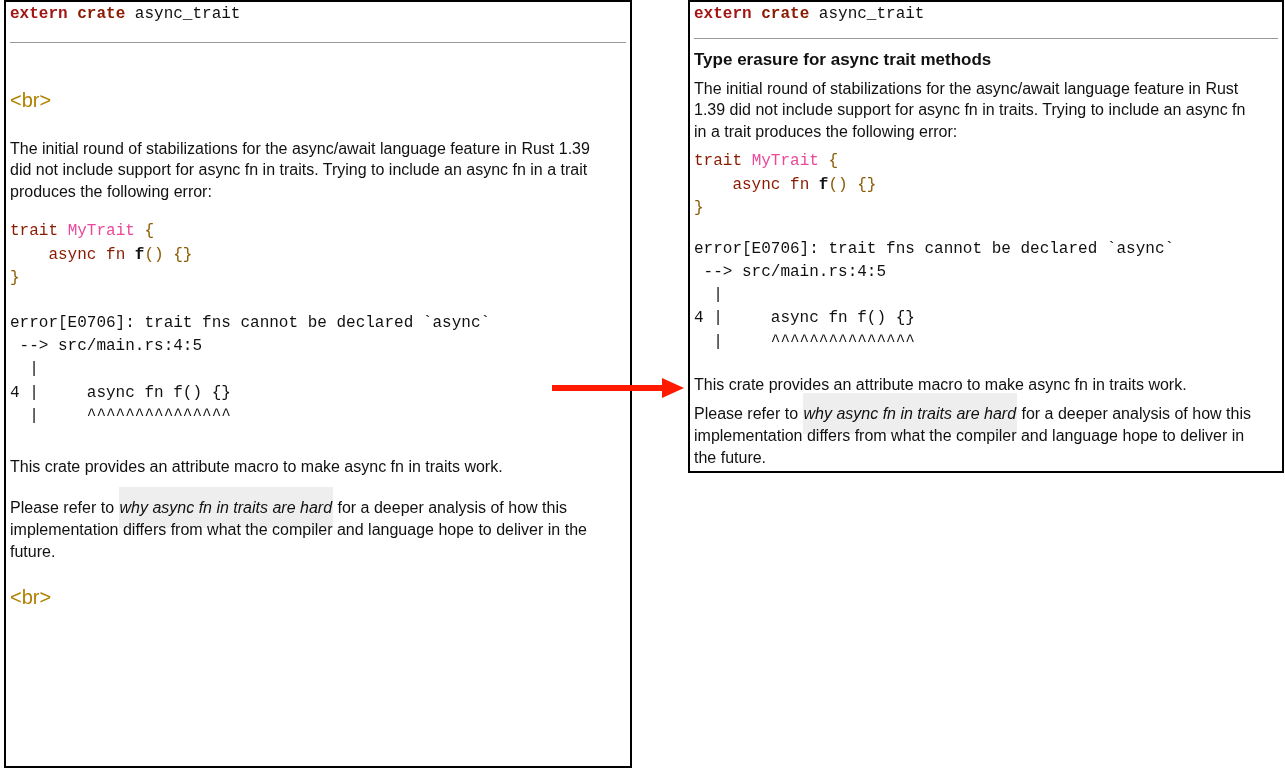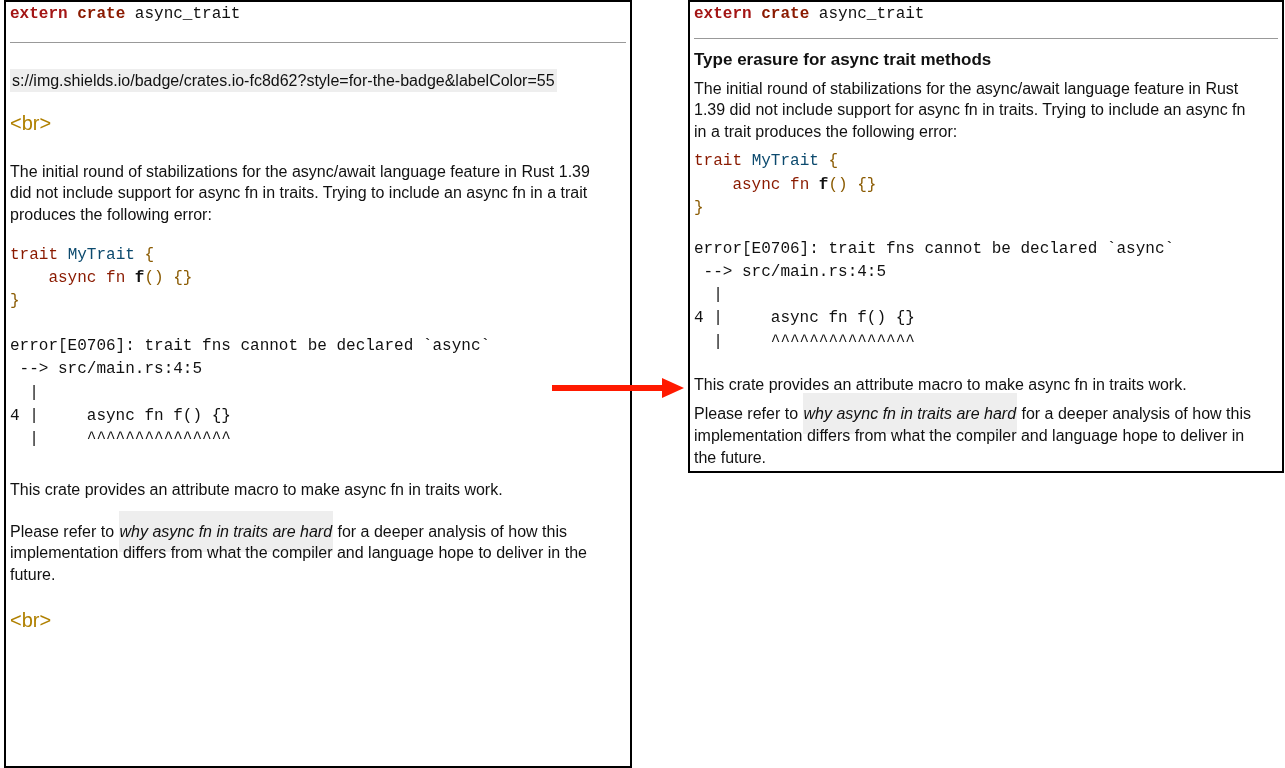--- a/index.html
+++ b/index.html
@@ -102,21 +102,21 @@
   .para { margin: 6px 16px 8px 0; }
 
   .codeblock {
     font-family: "SFMono-Regular", Consolas, "Liberation Mono", Menlo, monospace;
     font-size: 16px;
     white-space: pre;
     line-height: 1.45;
     margin: 4px 0 8px 0;
   }
   .tok-kw   { color: #8a1a00; font-weight: 400; }
-  .tok-type { color: #0c4a6e; }
+  .tok-type { color: #ec4899; }
   .tok-fn   { font-weight: 700; color: #111; }
   .tok-punc { color: #8a5a00; }
 
   .linklike {
     font-style: italic;
     background: #eee;
     padding: 12px 1px;
   }
 </style>
 </head>
@@ -127,21 +127,20 @@
   <div class="panel left">
     <div class="panel-inner">
 
       <div class="code-head"><span class="rust-kw">extern</span> <span class="rust-kw2">crate</span> <span class="rust-ident">async_trait</span></div>
 
       <hr>
 
       <div style="height:8px"></div>
 
       <div class="badges">
-        <span class="line">s://img.shields.io/badge/crates.io-fc8d62?style=for-the-badge&amp;labelColor=55</span>
       </div>
 
       <div style="height:18px"></div>
 
       <div class="tag-angle">&lt;br&gt;</div>
 
 
       <div style="height:18px"></div>
 
       <div class="para" style="max-width:600px">The initial round of stabilizations for the async/await language feature in Rust 1.39 did not include support for async fn in traits. Trying to include an async fn in a trait produces the following error:</div>

